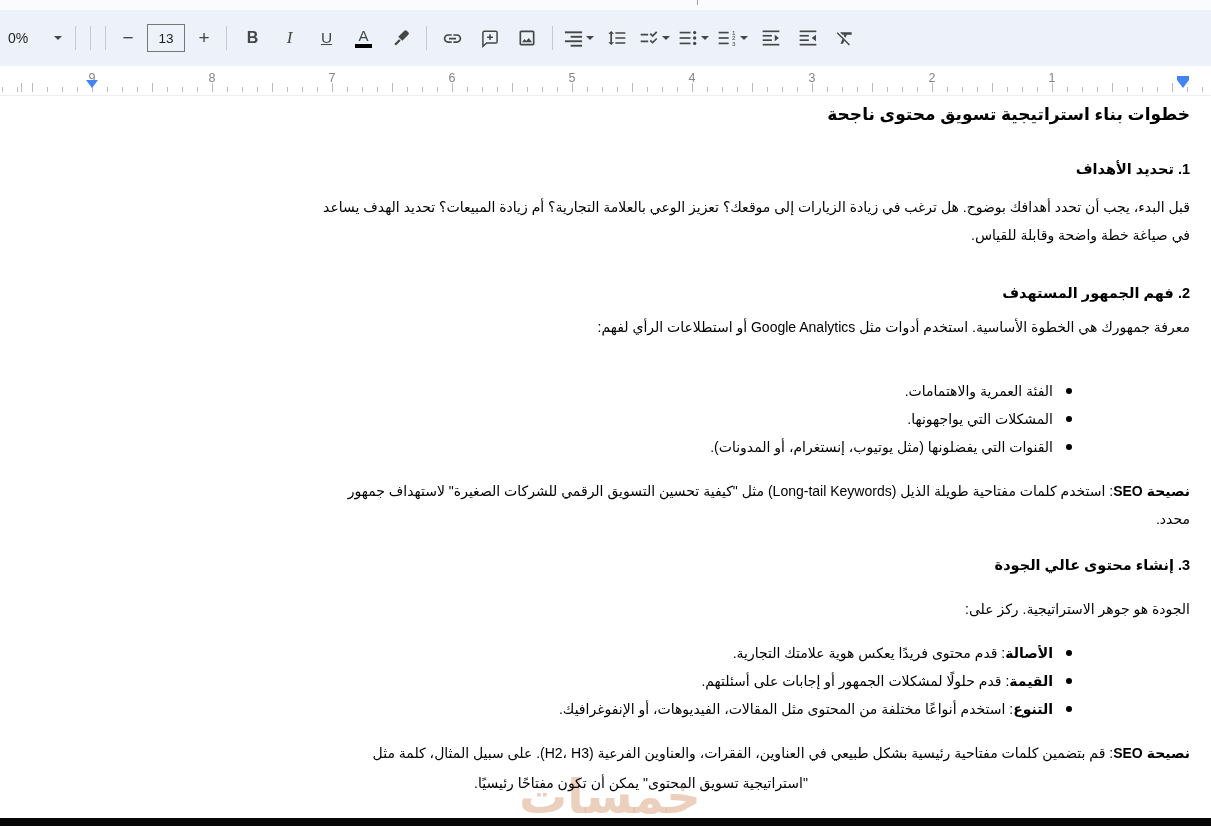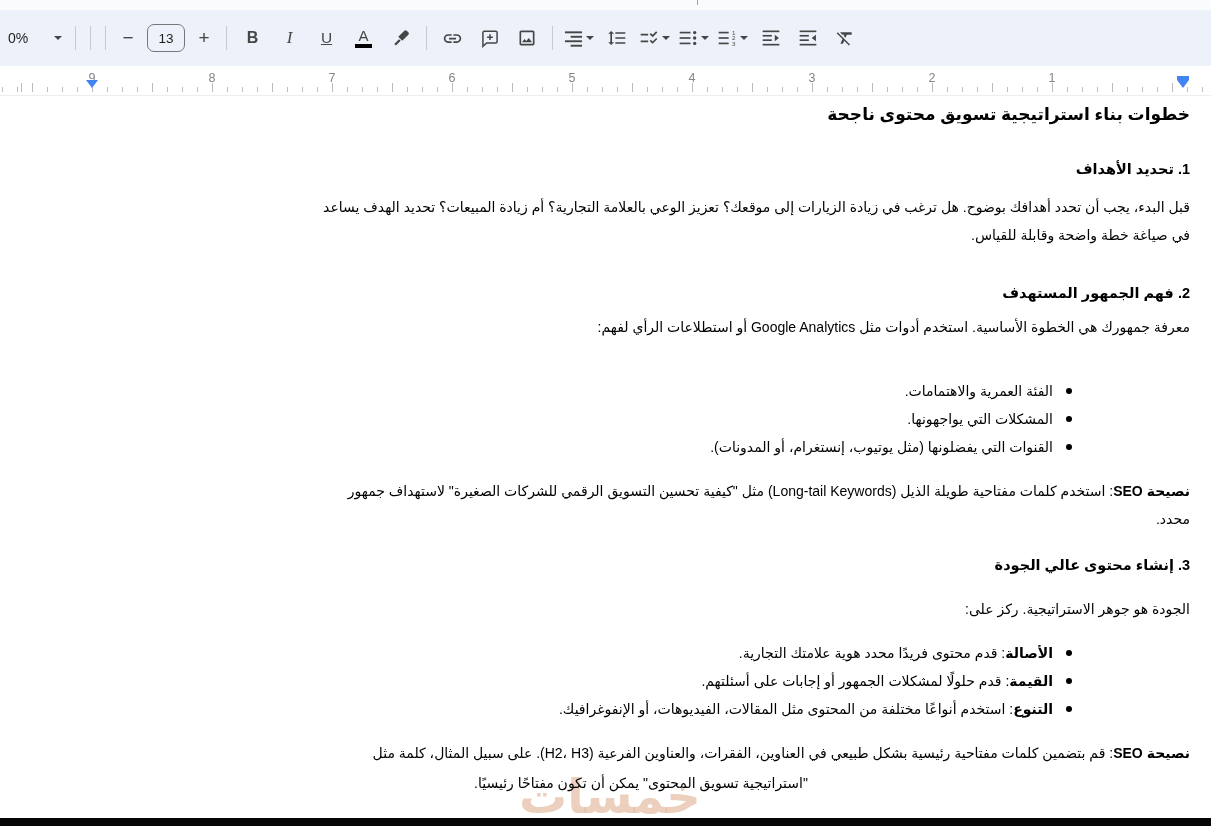--- a/index.html
+++ b/index.html
@@ -19,21 +19,21 @@
   }
   .tbtn{display:flex;align-items:center;justify-content:center;height:36px;border-radius:4px;cursor:pointer;flex:none;}
   .sep{width:1px;height:24px;background:#c7cad1;margin:0 7px;flex:none;}
   .lbl{font-size:14px;color:#1f1f1f;}
   .caret{width:0;height:0;border-left:4px solid transparent;border-right:4px solid transparent;border-top:4.5px solid #444746;display:inline-block;flex:none;}
   .tb-zoom{width:54px;justify-content:space-between;padding:0 6px;margin-left:-4px;}
   .tb-style{width:122px;justify-content:space-between;padding:0 8px;}
   .tb-font{width:116px;justify-content:space-between;padding:0 10px;}
   .tb-sm{width:30px;font-size:19px;color:#444746;}
   .sizebox{
-    width:36px;height:26px;border:1px solid #747775;border-radius:7px;margin:0 4px;
+    width:36px;height:26px;border:1px solid #747775;border-radius:0;margin:0 4px;
     display:flex;align-items:center;justify-content:center;font-size:13.5px;color:#1f1f1f;background:transparent;
   }
   .tb-ic{width:37px;}
   .glyphB{font-weight:700;font-size:16px;color:#444746;}
   .glyphI{font-family:"Liberation Serif",serif;font-style:italic;font-size:17px;color:#444746;}
   .glyphU{font-size:15.5px;text-decoration:underline;color:#444746;}
   .colorA{display:flex;flex-direction:column;align-items:center;line-height:1;}
   .colorA .a{font-size:15px;color:#444746;}
   .colorA .bar{width:17px;height:4px;background:#000000;margin-top:1.5px;}
   svg.ic{fill:#444746;display:block;}
@@ -225,21 +225,21 @@
     <div class="line" style="top:128px">في صياغة خطة واضحة وقابلة للقياس.</div>
     <div class="line hd" style="top:186px">2. فهم الجمهور المستهدف</div>
     <div class="line" style="top:220px">معرفة جمهورك هي الخطوة الأساسية. استخدم أدوات مثل Google Analytics أو استطلاعات الرأي لفهم:</div>
     <div class="line li" style="top:284px"><span class="disc"></span><span>الفئة العمرية والاهتمامات.</span></div>
     <div class="line li" style="top:312px"><span class="disc"></span><span>المشكلات التي يواجهونها.</span></div>
     <div class="line li" style="top:340px"><span class="disc"></span><span>القنوات التي يفضلونها (مثل يوتيوب، إنستغرام، أو المدونات).</span></div>
     <div class="line" style="top:384px"><span class="b">نصيحة SEO</span><span>: استخدم كلمات مفتاحية طويلة الذيل (Long-tail Keywords) مثل "كيفية تحسين التسويق الرقمي للشركات الصغيرة" لاستهداف جمهور</span></div>
     <div class="line" style="top:412px">محدد.</div>
     <div class="line hd" style="top:458px">3. إنشاء محتوى عالي الجودة</div>
     <div class="line" style="top:502px">الجودة هو جوهر الاستراتيجية. ركز على:</div>
-    <div class="line li" style="top:546px"><span class="disc"></span><span class="b">الأصالة</span><span>: قدم محتوى فريدًا محدد هوية علامتك التجارية.</span></div>
+    <div class="line li" style="top:546px"><span class="disc"></span><span class="b">الأصالة</span><span>: قدم محتوى فريدًا يعكس هوية علامتك التجارية.</span></div>
     <div class="line li" style="top:574px"><span class="disc"></span><span class="b">القيمة</span><span>: قدم حلولًا لمشكلات الجمهور أو إجابات على أسئلتهم.</span></div>
     <div class="line li" style="top:602px"><span class="disc"></span><span class="b">التنوع</span><span>: استخدم أنواعًا مختلفة من المحتوى مثل المقالات، الفيديوهات، أو الإنفوغرافيك.</span></div>
     <div class="line" style="top:646px"><span class="b">نصيحة SEO</span><span>: قم بتضمين كلمات مفتاحية رئيسية بشكل طبيعي في العناوين، الفقرات، والعناوين الفرعية (H2، H3). على سبيل المثال، كلمة مثل</span></div>
     <div class="line c" style="top:676px">"استراتيجية تسويق المحتوى" يمكن أن تكون مفتاحًا رئيسيًا.</div>
   </div>
 </div>
 
 <div class="bottombar"></div>
 
 </body></html>

